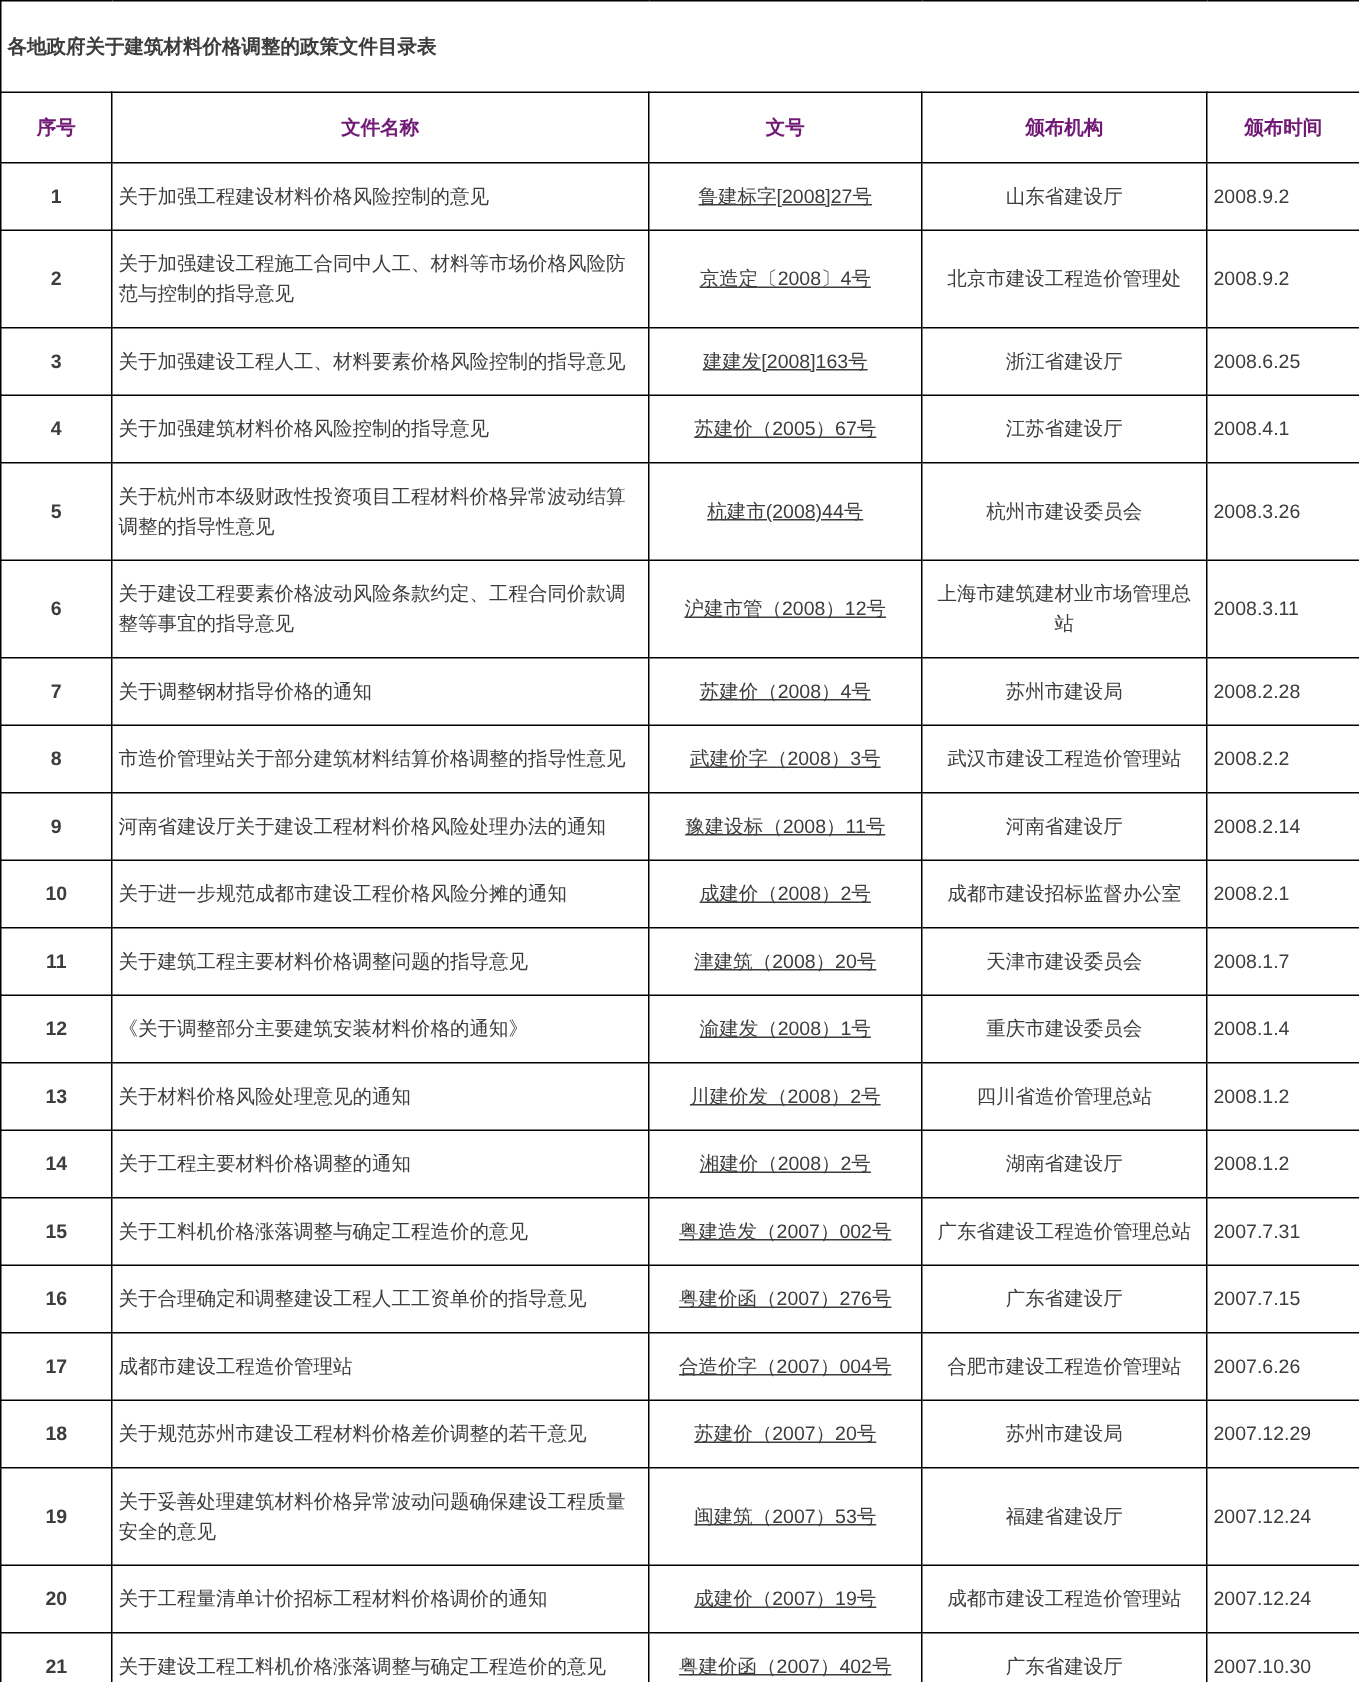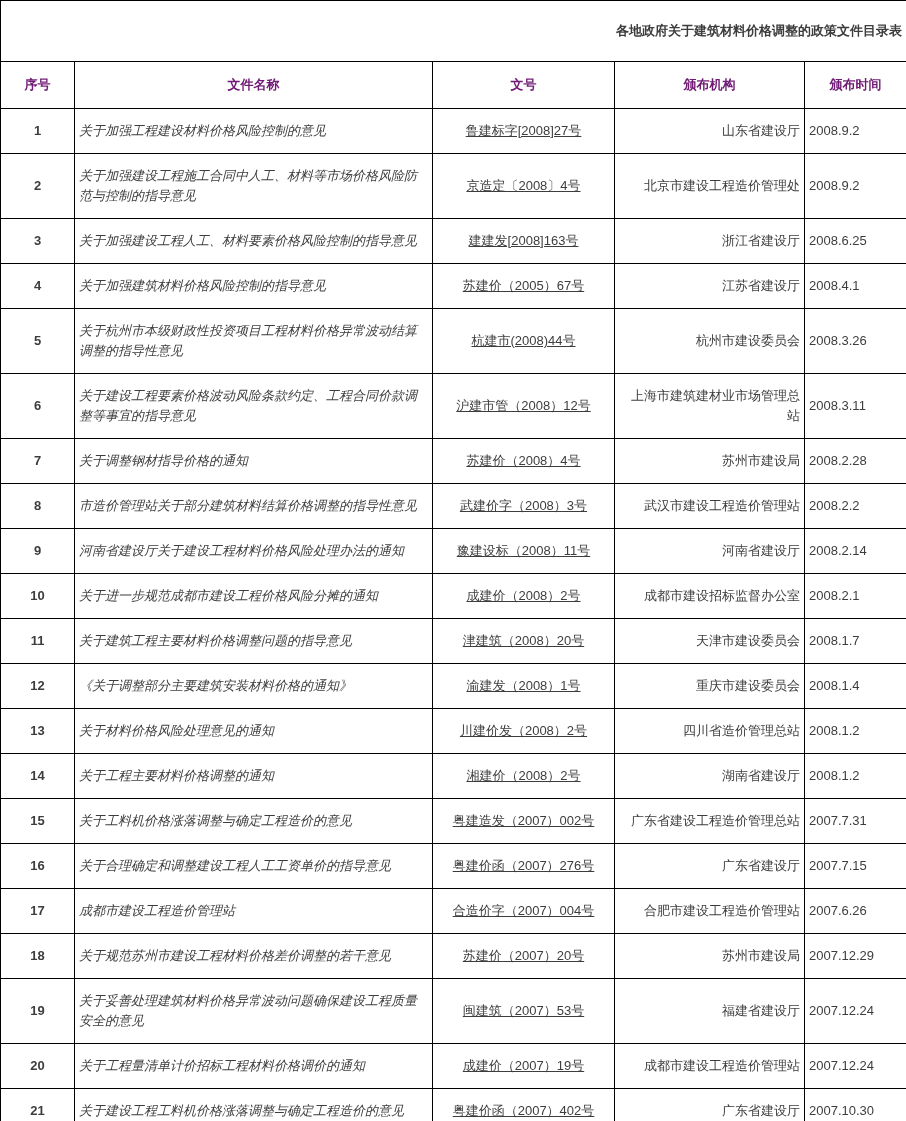--- a/index.html
+++ b/index.html
@@ -23,21 +23,21 @@
     border: 1px solid #000000;
     box-sizing: border-box;
     font-size: 13px;
     line-height: 20px;
     color: #3d3d3d;
     padding: 12px 4px;
     word-break: break-all;
   }
   .title-cell {
     height: 61px;
-    text-align: right;
+    text-align: left;
     vertical-align: middle;
     font-size: 15px;
     font-weight: bold;
     color: #1f1f1f;
     padding: 0;
   }
   thead tr.header-row th {
     height: 47px;
     text-align: center;
     vertical-align: middle;
@@ -48,30 +48,29 @@
   }
   td.col-no {
     text-align: center;
     font-weight: bold;
     color: #2b2b2b;
   }
   td.col-name {
     text-align: left;
     padding-left: 7px;
     padding-right: 5px;
-    font-style: italic;
   }
   td.col-docno {
     text-align: center;
     padding-left: 2px;
     padding-right: 2px;
     text-decoration: underline;
   }
   td.col-agency {
-    text-align: right;
+    text-align: center;
     padding-left: 4px;
     padding-right: 2px;
   }
   td.col-date {
     padding-left: 2px;
     padding-right: 2px;
   }
 </style>
 </head>
 <body>

